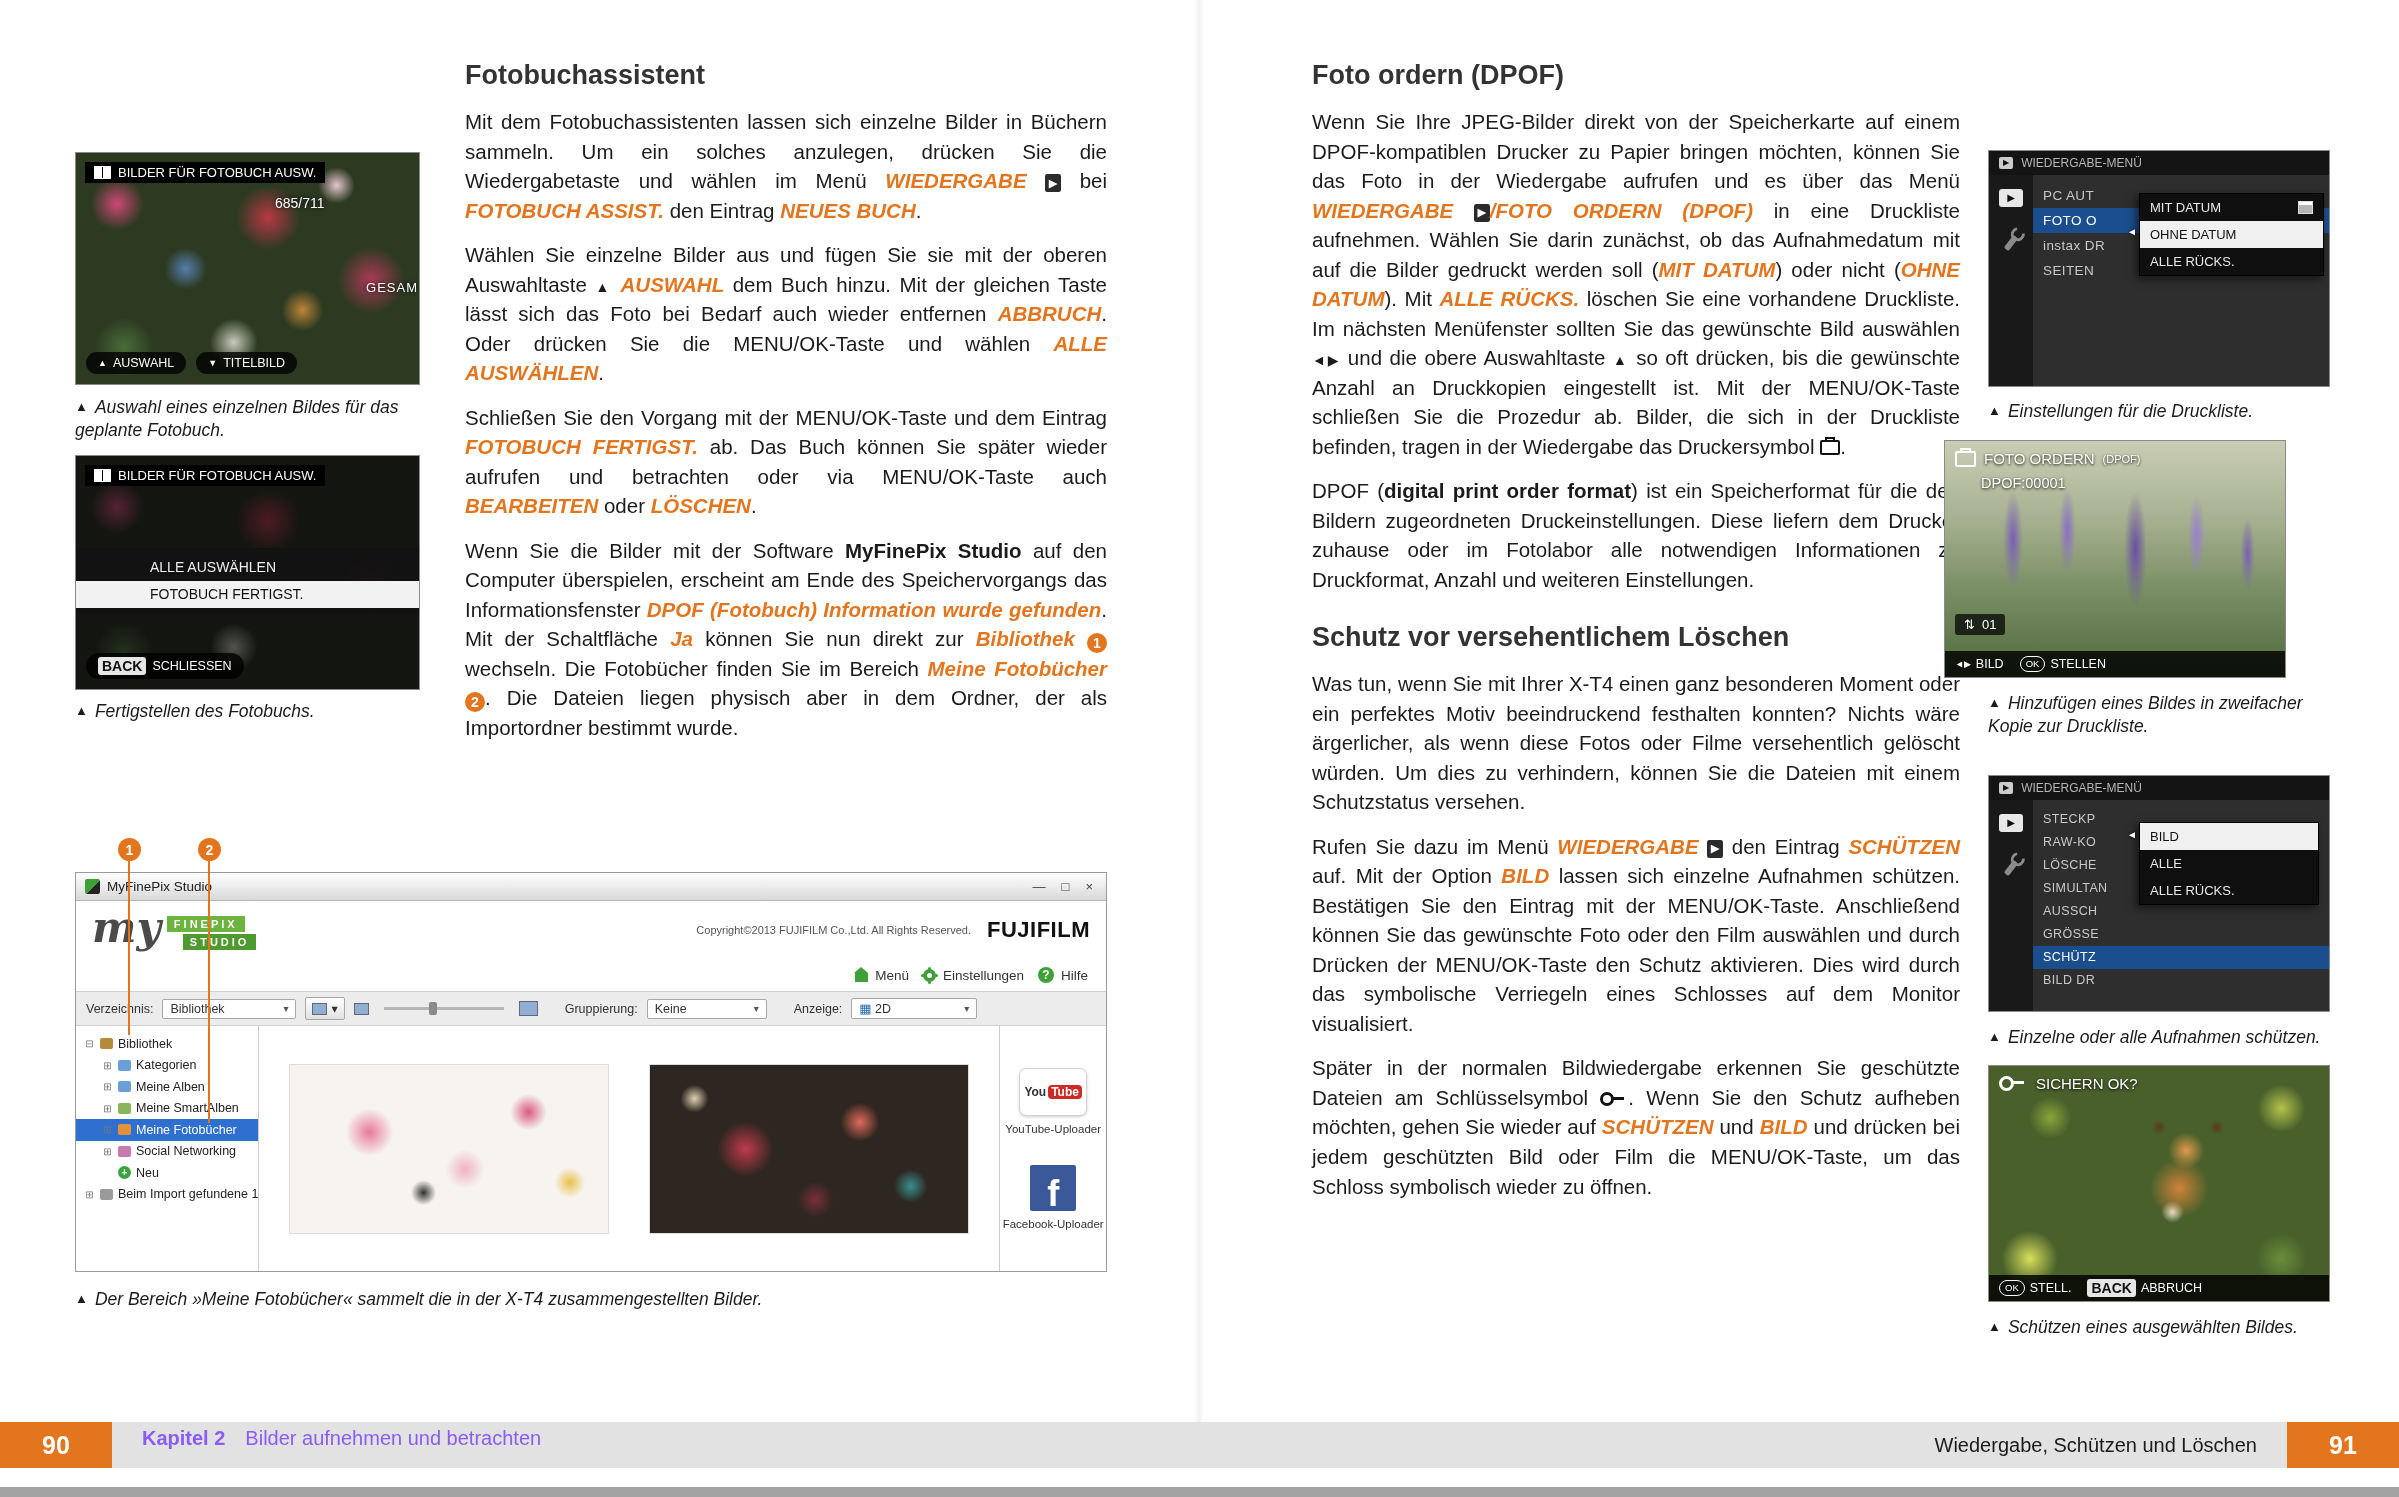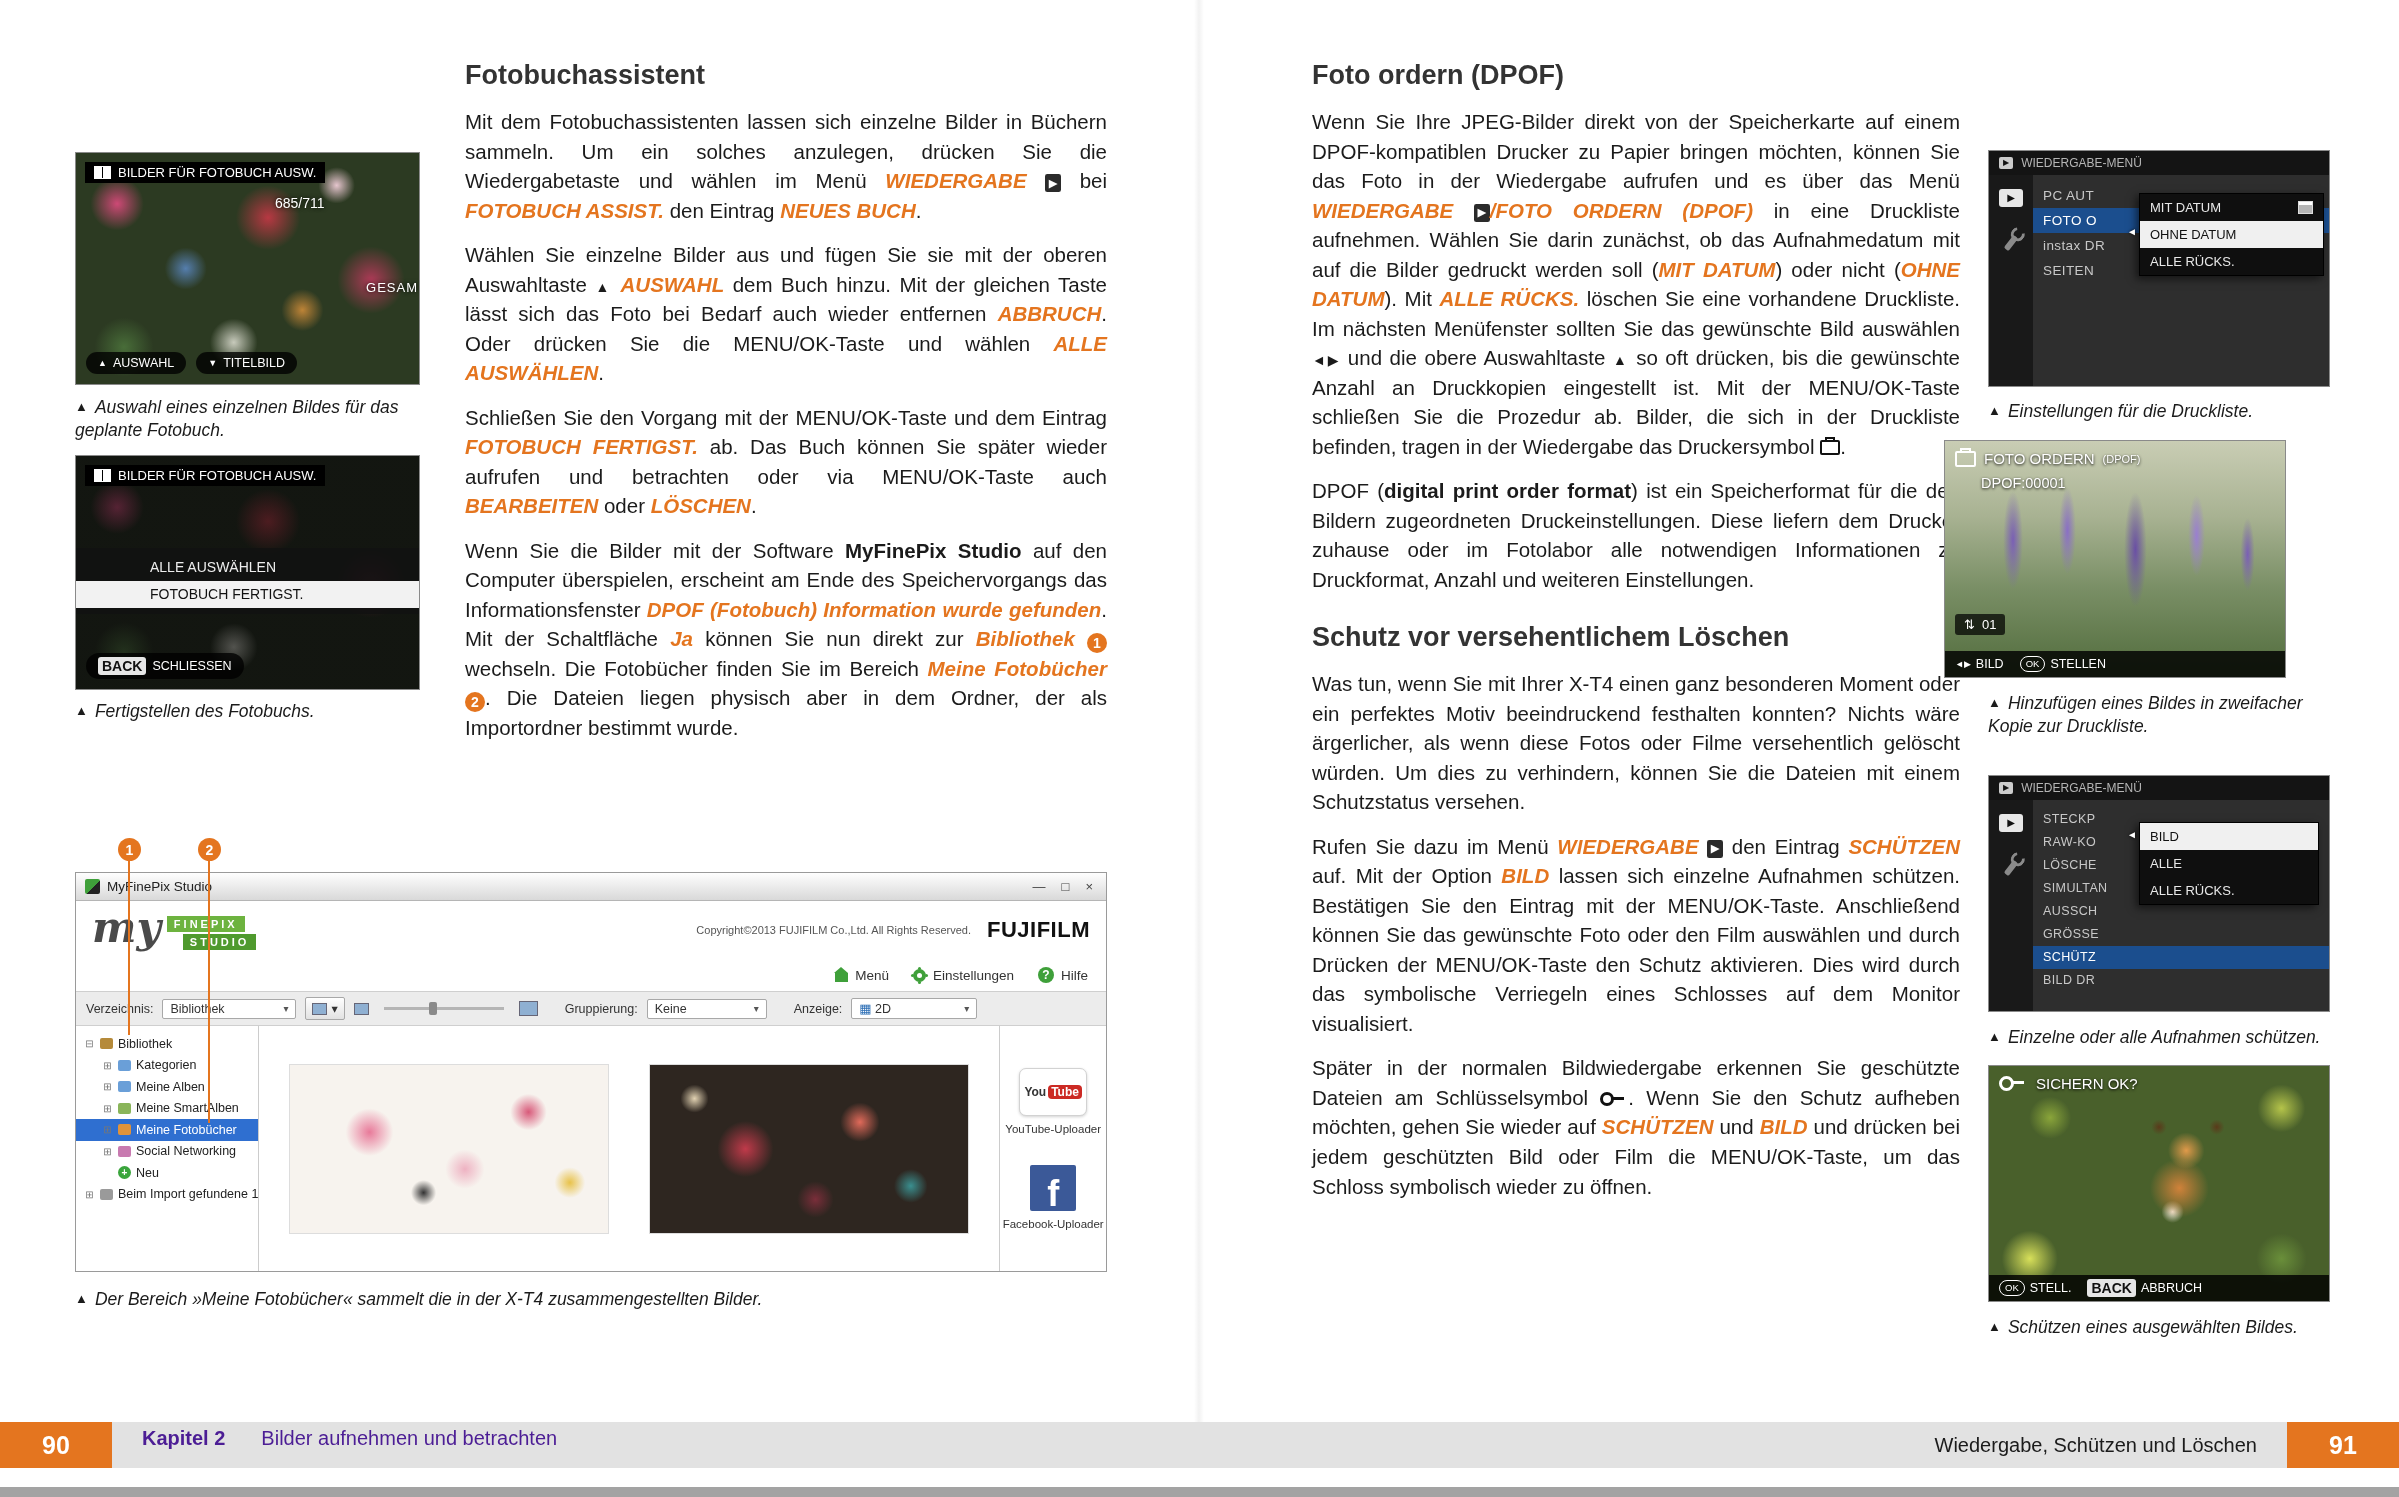--- a/index.html
+++ b/index.html
@@ -86,21 +86,21 @@
   .sw-logo { display:flex; align-items:flex-start; gap:6px; }
   .logo-my { font-size:42px; font-weight:700; font-style:italic; color:#4a4a4a; line-height:0.85;
              font-family:"DejaVu Serif", serif; }
   .logo-tiles { display:flex; flex-direction:column; gap:2px; margin-top:6px; }
   .logo-bar { background:#6db33f; color:#fff; font-size:11px; font-weight:700; letter-spacing:3px;
               padding:2px 7px; width:max-content; }
   .logo-bar.b2 { margin-left:16px; background:#4f9a2e; }
   .sw-header-right { margin-left:auto; display:flex; align-items:center; gap:16px; }
   .sw-copy { font-size:11px; color:#555; }
   .sw-brand { font-size:22px; font-weight:800; color:#111; letter-spacing:0.5px; }
-  .sw-nav { height:32px; display:flex; justify-content:flex-end; align-items:center; gap:24px;
+  .sw-nav { height:32px; display:flex; justify-content:flex-end; align-items:center; gap:14px;
             padding:0 18px; flex:none; }
   .sw-nav-item { display:flex; align-items:center; gap:7px; font-size:13.5px; color:#333; }
   .ic-home { position:relative; width:13px; height:9px; background:#3fa03a; margin-top:5px; }
   .ic-home::before { content:""; position:absolute; top:-6px; left:-1px; border-left:7.5px solid transparent;
             border-right:7.5px solid transparent; border-bottom:6px solid #3fa03a; }
   .ic-gear { position:relative; width:13px; height:13px; border-radius:50%; background:#3fa03a;
             box-shadow:0 -7px 0 -5px #3fa03a, 0 7px 0 -5px #3fa03a, -7px 0 0 -5px #3fa03a, 7px 0 0 -5px #3fa03a; }
   .ic-gear::before { content:""; position:absolute; inset:4px; background:#fff; border-radius:50%; }
   .ic-help { width:16px; height:16px; border-radius:50%; background:#3fa03a; color:#fff; font-size:12px;
             font-weight:700; text-align:center; line-height:16px; }
@@ -226,21 +226,21 @@
     radial-gradient(circle 40px at 12% 82%, #d8e05a, transparent 70%),
     radial-gradient(circle 36px at 86% 82%, #6a8f3a, transparent 70%),
     #49602b; }
 
   
   #footer-band { position:absolute; left:0; top:1422px; width:2399px; height:46px; background:#e2e2e2; }
   .pg-box { position:absolute; top:1422px; width:112px; height:46px; background:var(--accent); color:#fff;
             font-size:25px; font-weight:700; display:flex; align-items:center; justify-content:center; }
   #pg-left { left:0; } #pg-right { right:0; }
   #footer-left-text { position:absolute; left:142px; top:1422px; height:32px; display:flex;
-            align-items:center; gap:36px; font-size:20px; color:#4c1d95; }
+            align-items:center; gap:20px; font-size:20px; color:#8b5cf6; }
   #footer-left-text .chap { font-weight:700; }
   #footer-right-text { position:absolute; right:142px; top:1422px; height:46px; display:flex;
             align-items:center; font-size:20px; color:#1b1b1b; }
   #bottom-strip { position:absolute; left:0; top:1487px; width:2399px; height:10px; background:#a3a3a3; }
   #gutter { position:absolute; left:1194px; top:0; width:10px; height:1422px;
             background:linear-gradient(90deg, transparent, rgba(0,0,0,.05), transparent); }
 
   
   #cap-l1 { left:75px; top:396px; width:345px; }
   #cap-l2 { left:75px; top:700px; width:345px; }

